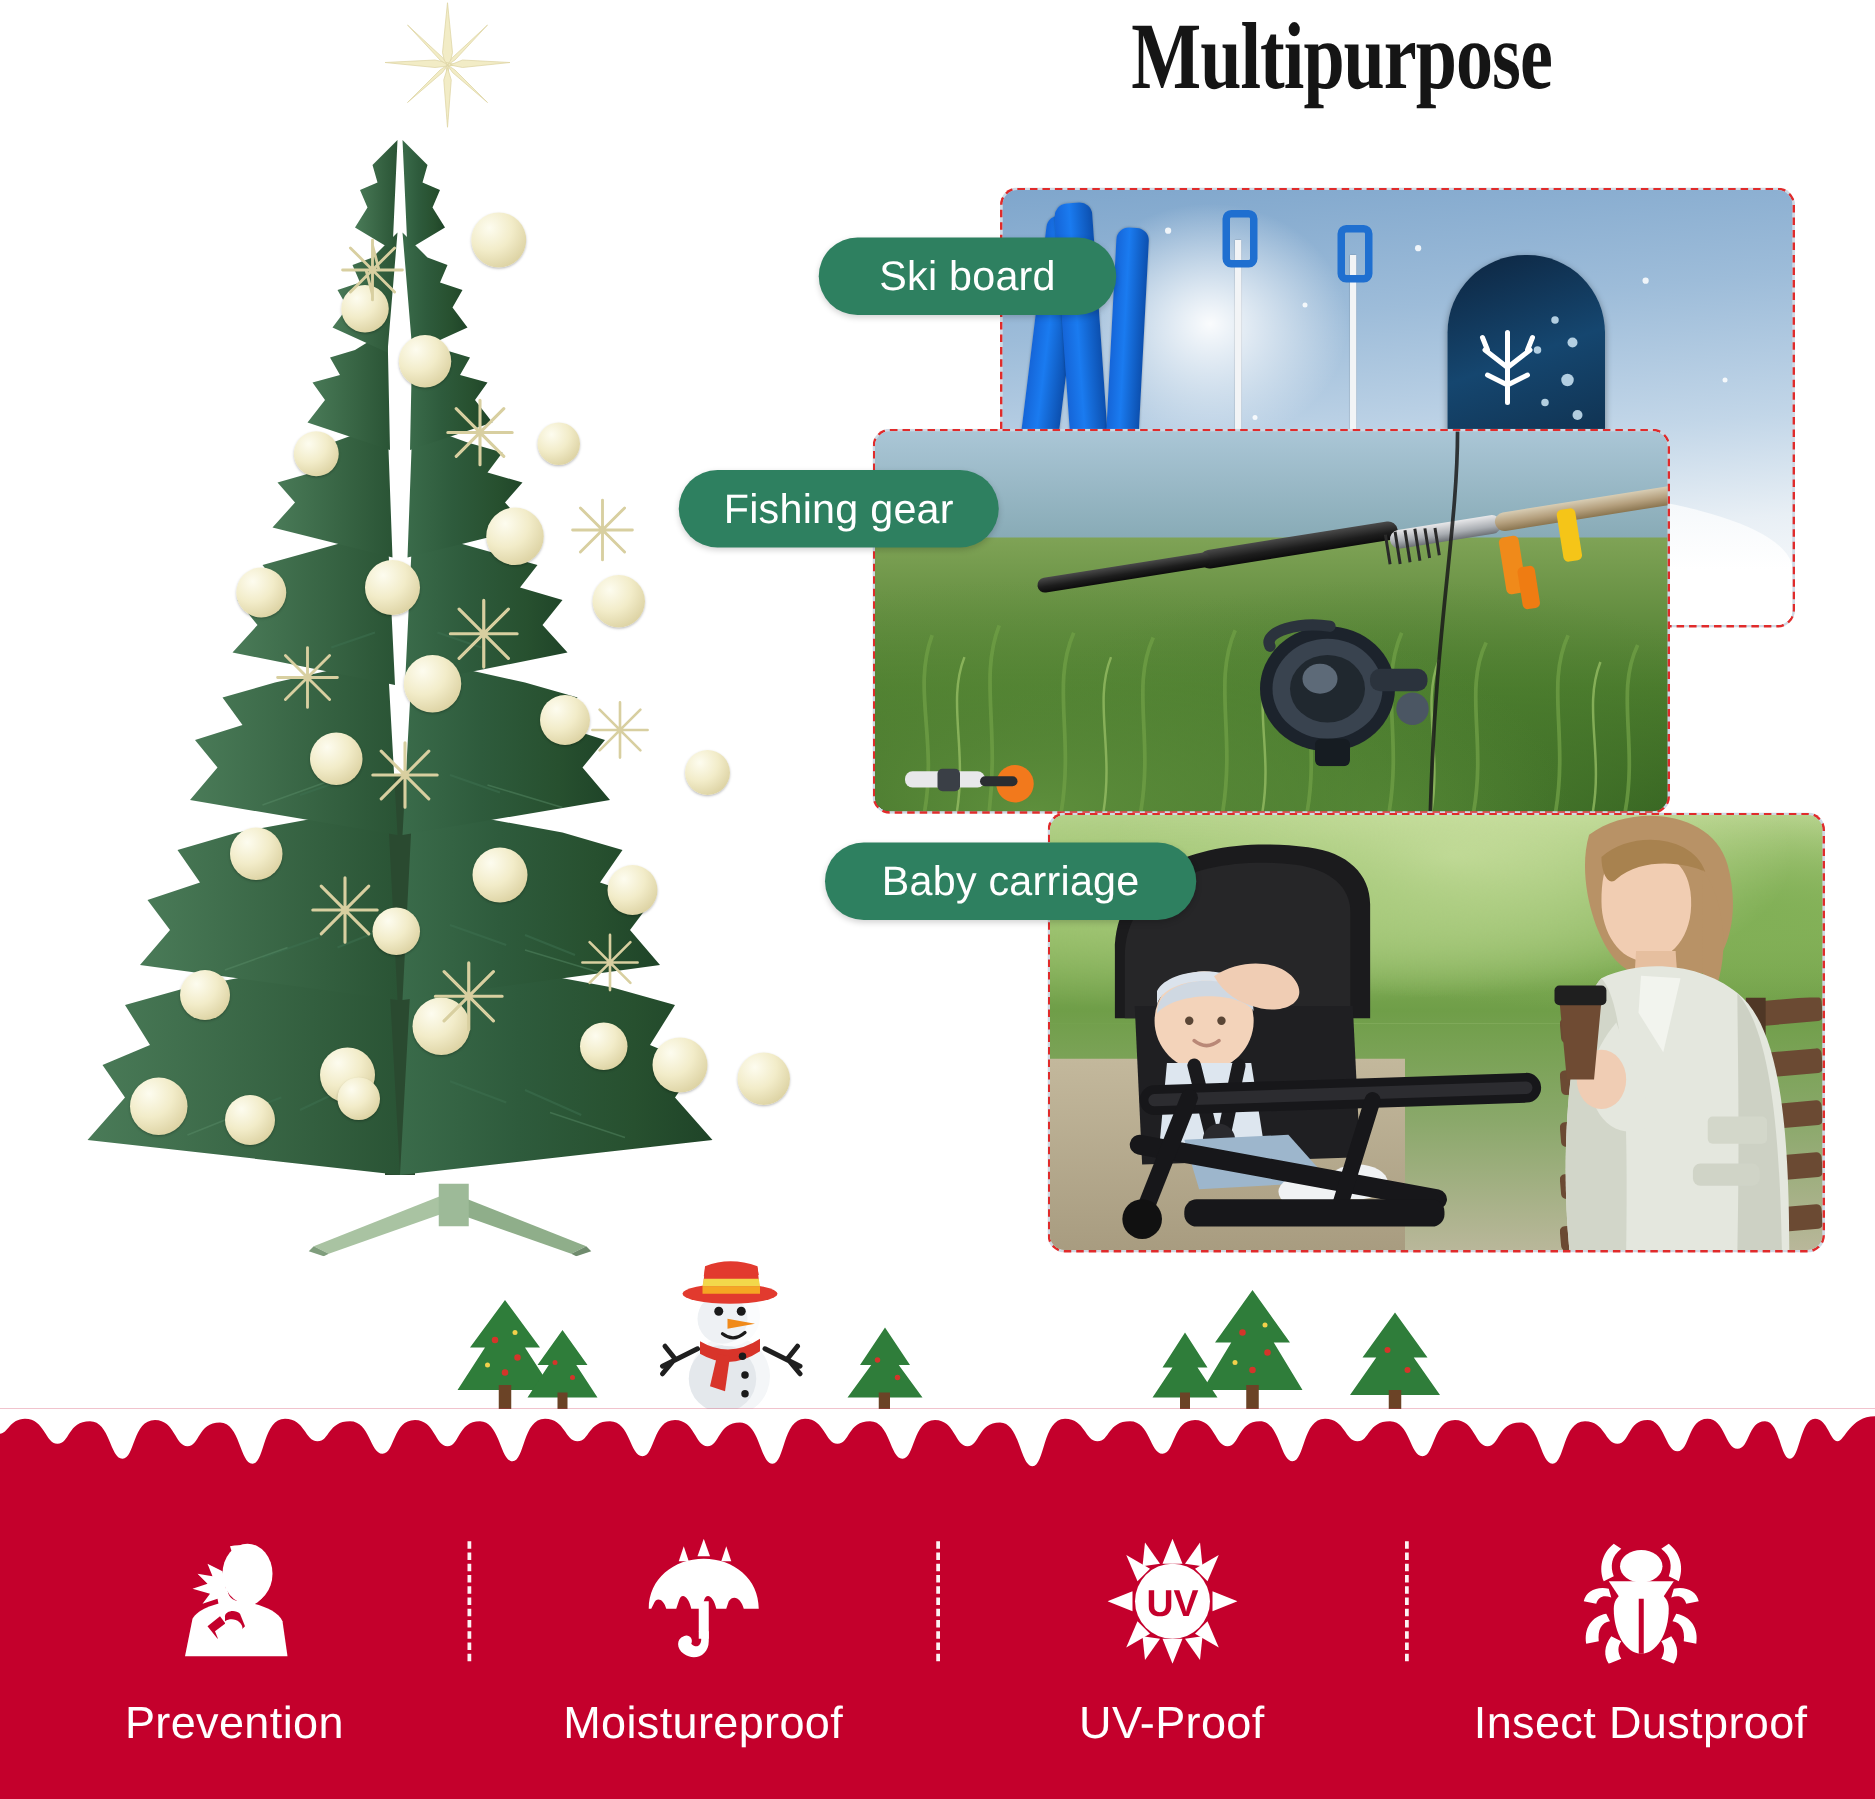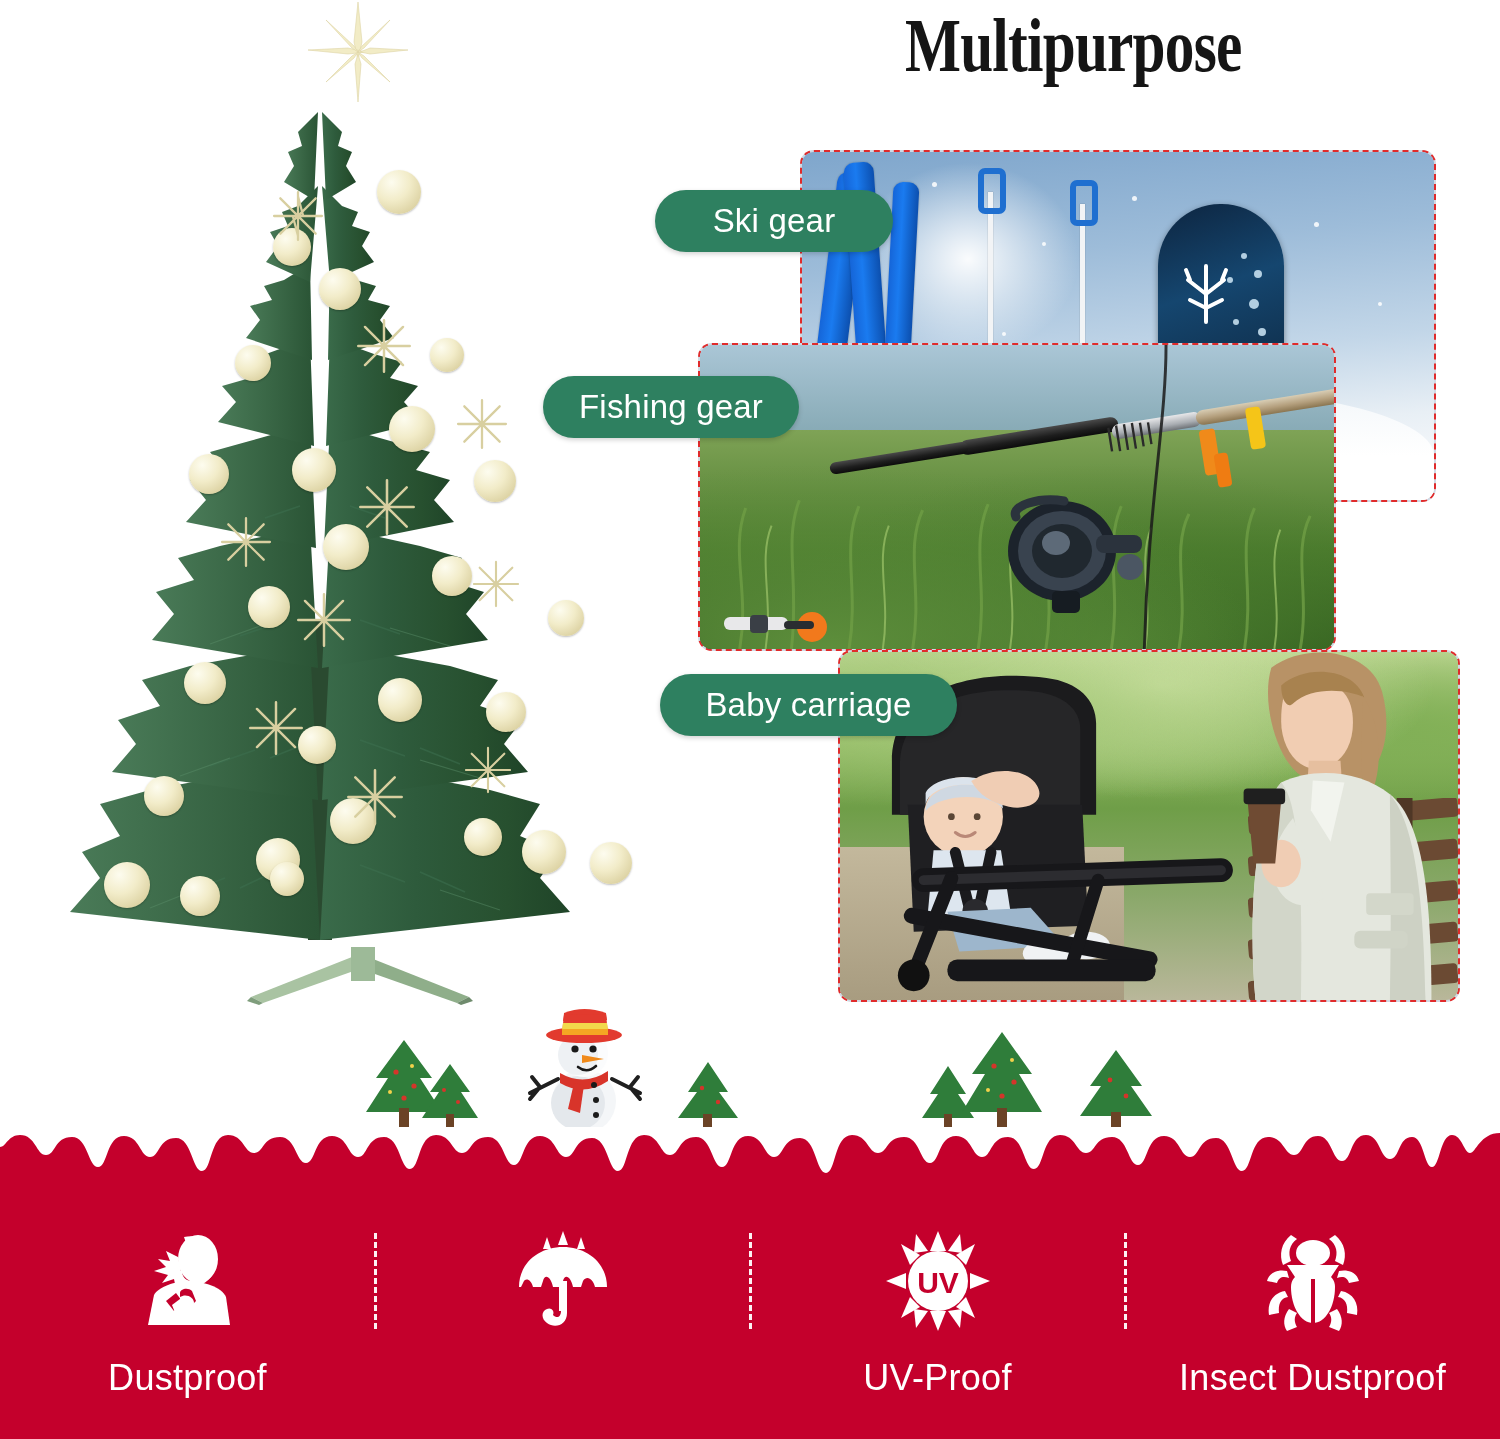--- a/index.html
+++ b/index.html
@@ -511,21 +511,21 @@
         <path d="M248 216 L222 300" stroke="#17171a" stroke-width="13" stroke-linecap="round"></path>
 
         <rect x="96" y="296" width="210" height="22" rx="10" fill="#17171a"></rect>
 
         <circle cx="62" cy="312" r="16" fill="#111"></circle>
       </svg>
     </div>
   </div>
 </div>
 
-<div class="pill" id="pill-ski">Ski gear</div>
+<div class="pill" id="pill-ski">Ski board</div>
 <div class="pill" id="pill-fish">Fishing gear</div>
 <div class="pill" id="pill-baby">Baby carriage</div>
 
 <div class="snowstrip">
   <svg viewBox="0 0 1500 130" style="width:100%;height:100%;">
 
     <g>
       <polygon points="404,40 432,78 420,78 442,112 366,112 388,78 376,78" fill="#2f7d3a"></polygon>
       <rect x="399" y="108" width="10" height="20" fill="#6b4326"></rect>
       <g fill="#d4352a">
@@ -671,21 +671,21 @@
             <path d="M18 64 C22 56 40 50 52 50 C66 50 86 56 90 66 L94 94 L12 94 Z"></path>
 
             <path d="M44 62 C44 58 52 56 56 60 L60 70 L52 78 L44 72 Z" fill="#c4002c"></path>
             <path d="M30 70 L40 62 L46 70 L38 80 Z" fill="#c4002c"></path>
 
             <path d="M44 66 C50 62 58 66 58 72 C58 80 50 84 44 80 Z"></path>
             <path d="M36 74 L44 68 L48 76 L40 84 Z"></path>
           </g>
         </svg>
       </div>
-      <div class="flabel">Dustproof</div>
+      <div class="flabel">Prevention</div>
       <div class="divider"></div>
     </div>
 
     <div class="feature">
       <div class="icon">
         <svg width="104" height="100" viewBox="0 0 104 100">
           <g fill="#ffffff">
 
             <path d="M36 6 L40 18 L32 18 Z"></path>
             <path d="M52 0 L57 14 L47 14 Z"></path>
@@ -695,20 +695,21 @@
                      L84 56 C82 48 76 44 72 50 L70 56
                      L62 56 C60 46 54 42 52 50 L50 56
                      L42 56 C40 46 34 42 32 50 L30 56
                      L22 56 C20 48 14 46 12 52 L10 56 Z"></path>
 
             <rect x="48" y="50" width="8" height="30"></rect>
             <path d="M48 74 L56 74 L56 82 C56 94 44 98 36 92 C30 88 30 80 36 78 C40 76 44 80 42 84 C46 88 50 86 50 80 Z"></path>
           </g>
         </svg>
       </div>
+      <div class="flabel">Moistureproof</div>
       <div class="divider"></div>
     </div>
 
     <div class="feature">
       <div class="icon">
         <svg width="104" height="100" viewBox="0 0 104 100">
           <g fill="#ffffff">
 
             <polygon points="52,0 60,20 44,20"></polygon>
             <polygon points="52,100 60,80 44,80"></polygon>

